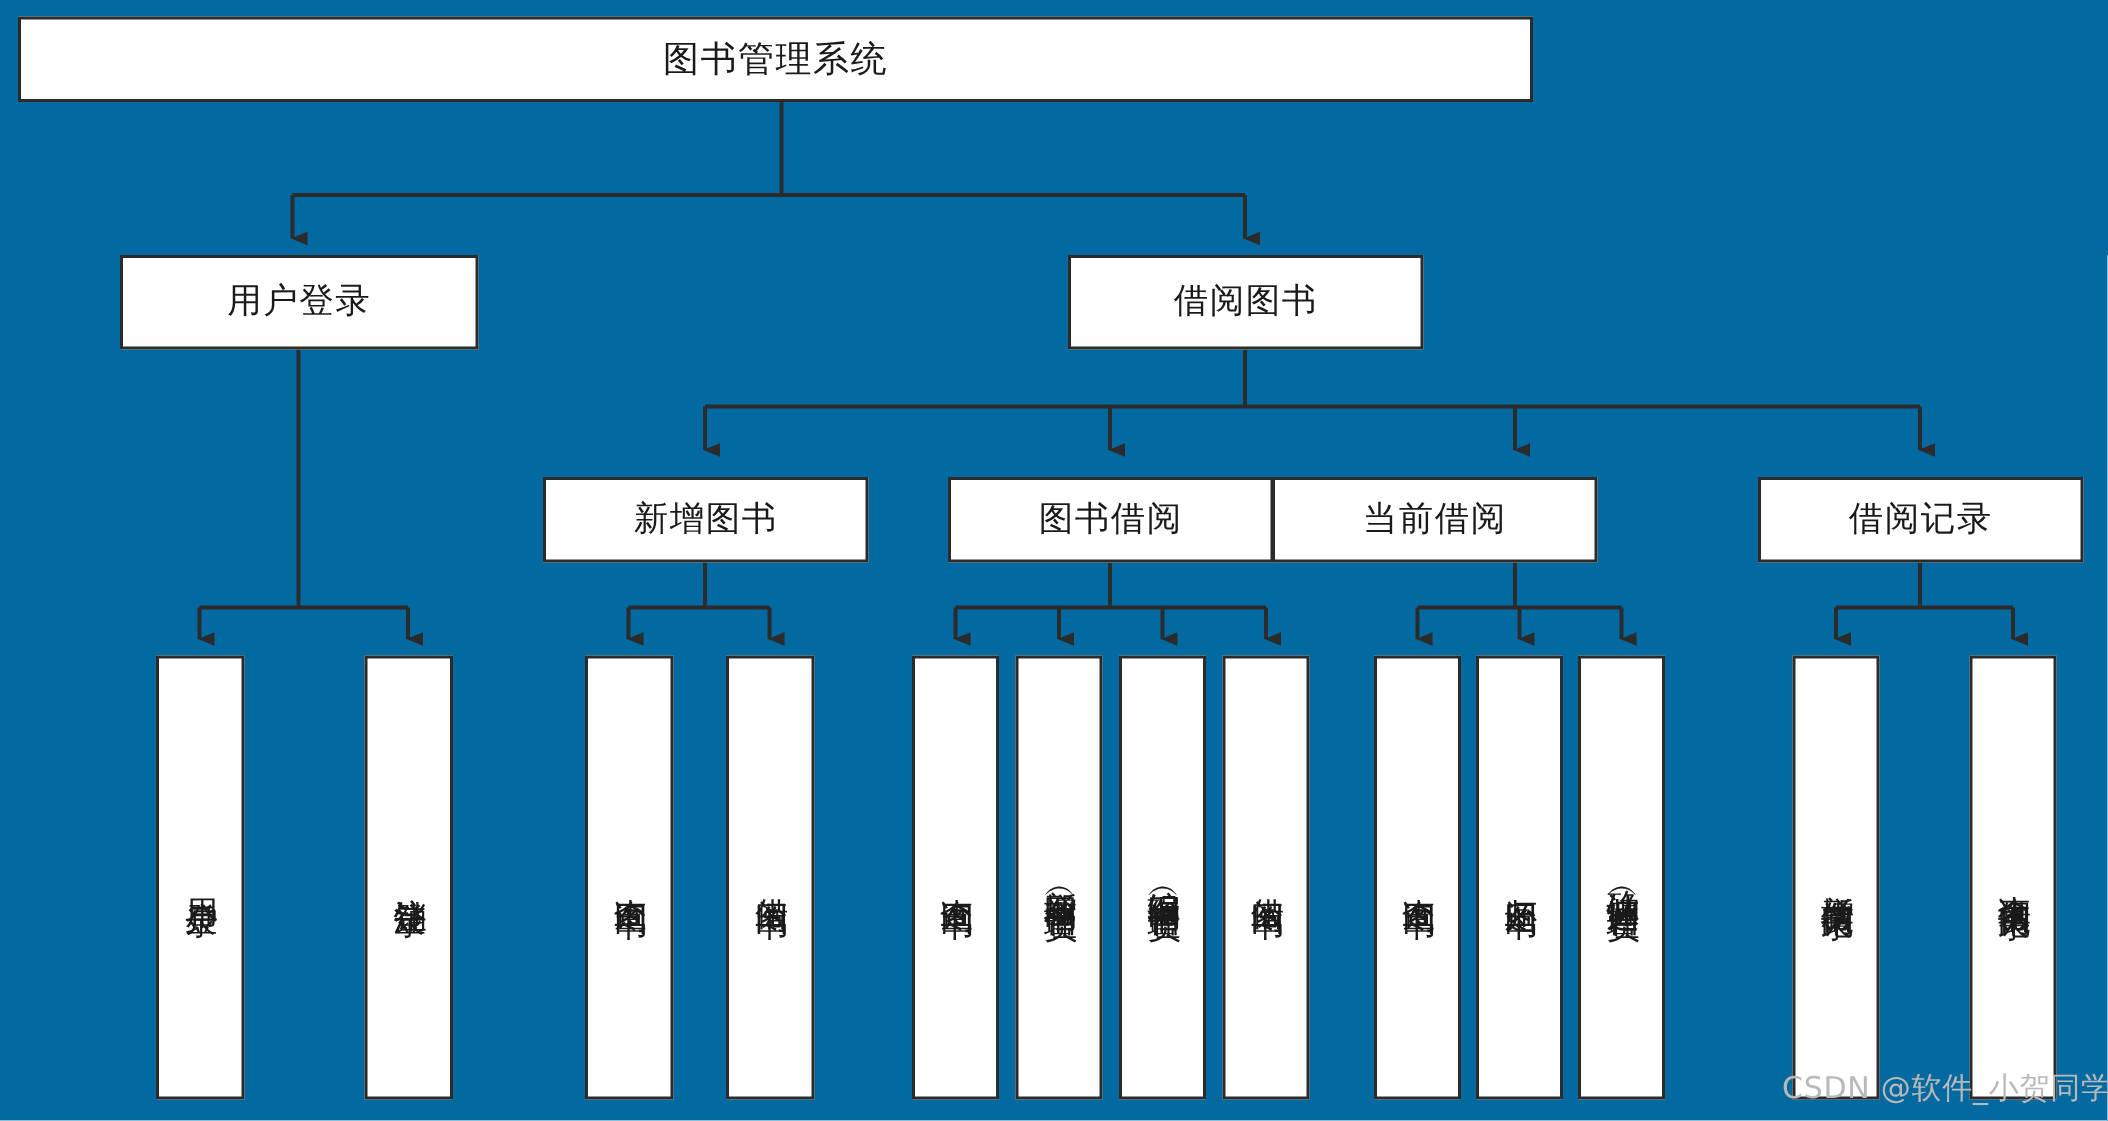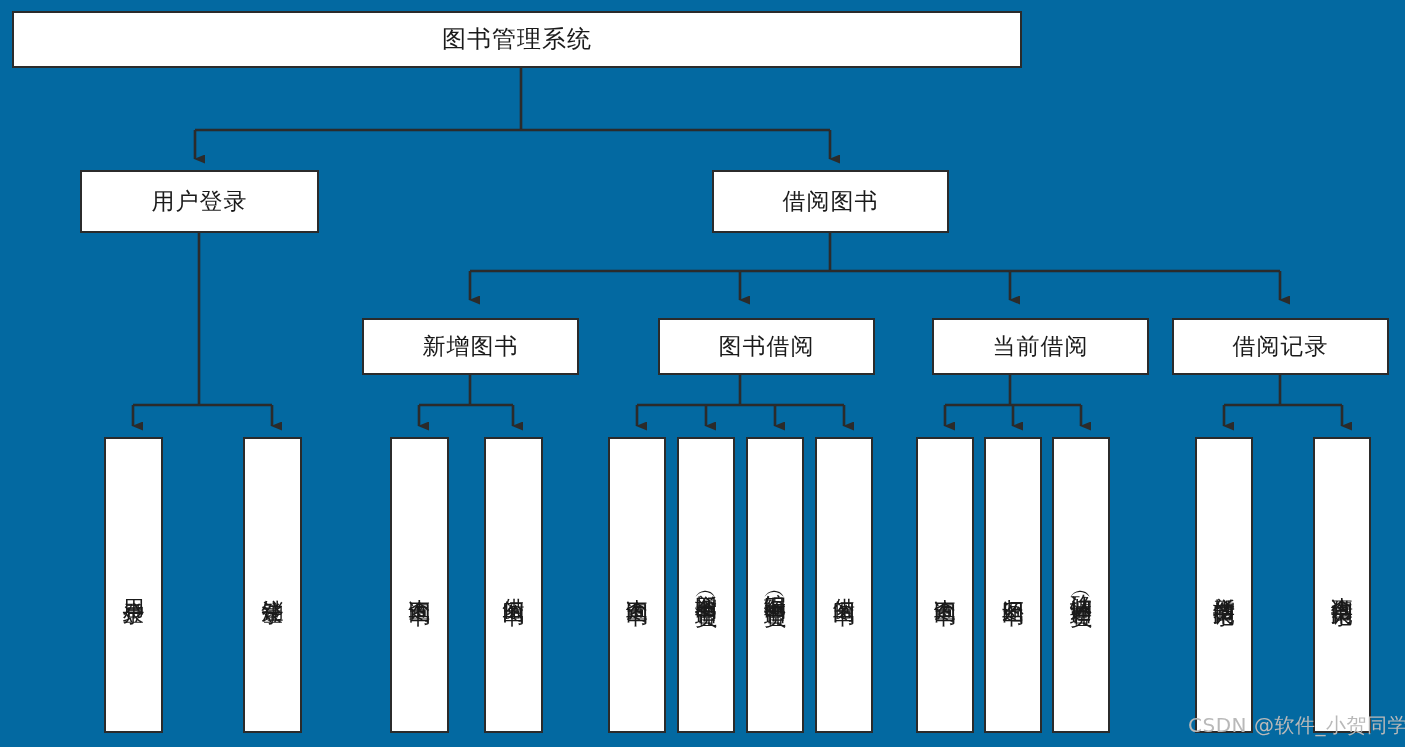--- a/index.html
+++ b/index.html
@@ -132,24 +132,24 @@
   <div class="node horiz" style="left:80px; top:170px; width:239px; height:63px;">
     <span>用户登录</span>
   </div>
   <div class="node horiz" style="left:712px; top:170px; width:237px; height:63px;">
     <span>借阅图书</span>
   </div>
 
   <div class="node horiz" style="left:362px; top:318px; width:217px; height:57px;">
     <span>新增图书</span>
   </div>
-  <div class="node horiz" style="left:632px; top:318px; width:217px; height:57px;margin-left:26px;">
+  <div class="node horiz" style="left:632px; top:318px; width:217px; height:57px;">
     <span>图书借阅</span>
   </div>
-  <div class="node horiz" style="left:932px; top:318px; width:217px; height:57px;">
+  <div class="node horiz" style="left:848px; top:318px; width:217px; height:57px;">
     <span>当前借阅</span>
   </div>
   <div class="node horiz" style="left:1172px; top:318px; width:217px; height:57px;">
     <span>借阅记录</span>
   </div>
 
   <div class="node vert" style="left:104px; top:437px; width:59px; height:296px;">
     <span class="vtext">用户登录</span>
   </div>
   <div class="node vert" style="left:243px; top:437px; width:59px; height:296px;">

